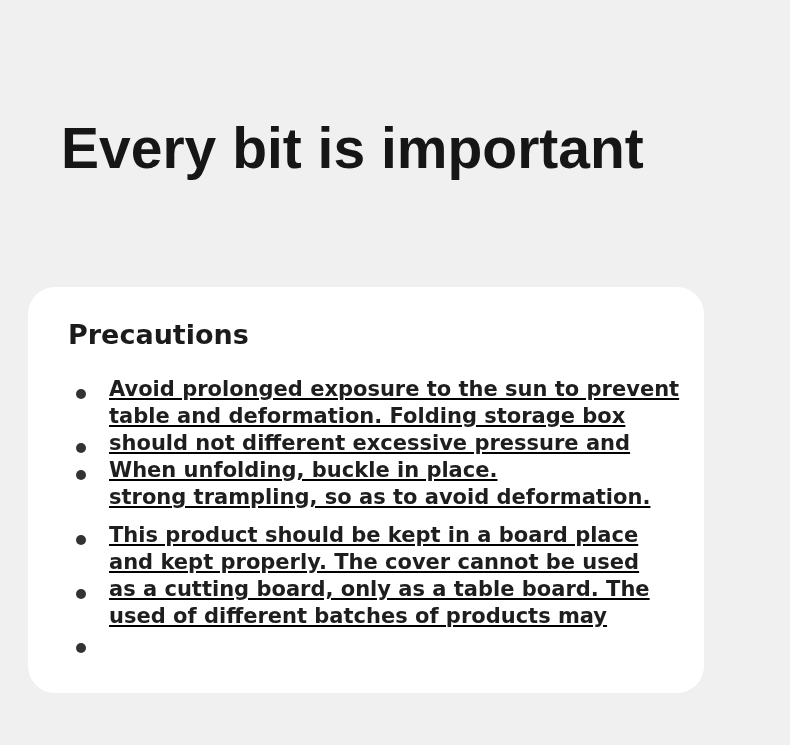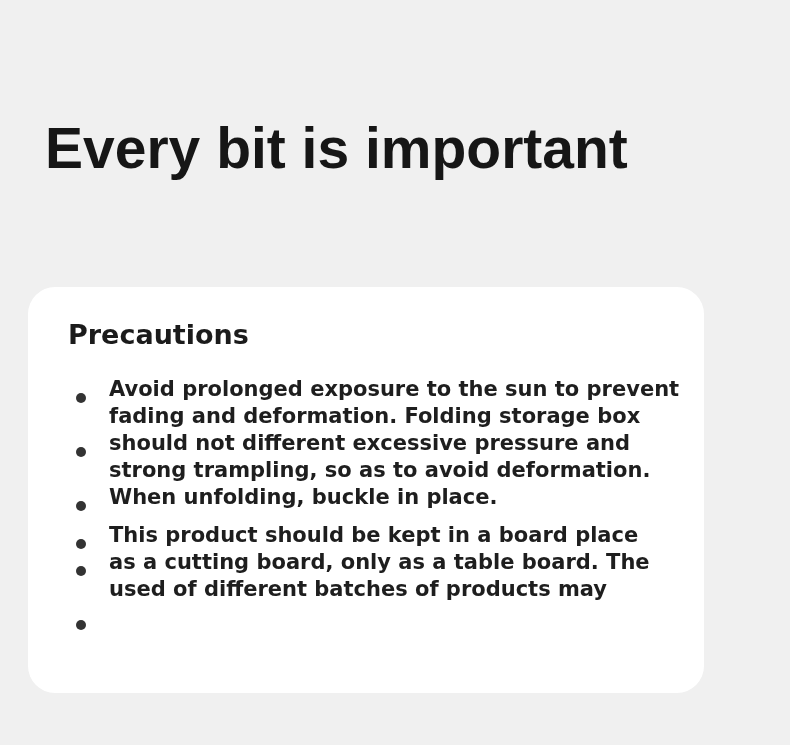--- a/index.html
+++ b/index.html
@@ -5,21 +5,21 @@
   * { margin: 0; padding: 0; box-sizing: border-box; }
   html, body { width: 790px; height: 745px; }
   body {
     position: relative;
     background: #f0f0f0;
     overflow: hidden;
     font-family: "DejaVu Sans", sans-serif;
   }
   .heading {
     position: absolute;
-    left: 45px;
+    left: 61px;
     top: 120px;
     font-family: "Liberation Sans", sans-serif;
     font-weight: 700;
     font-size: 57px;
     line-height: 1;
     letter-spacing: 0;
     color: #161616;
     white-space: nowrap;
   }
   .card {
@@ -43,22 +43,23 @@
     white-space: nowrap;
   }
   .block {
     position: absolute;
     left: 48px;
   }
   .block-0 { top: 89px; }
   .block-1 { top: 235px; }
   .line-row {
     display: flex;
-    align-items: flex-end;
+    align-items: center;
     height: 27px;
+    text-decoration: underline;
   }
   .dot {
     flex: none;
     width: 10px;
     height: 10px;
     border-radius: 50%;
     background: #333333;
     margin-top: 8px;
     margin-right: 23px;
   }
@@ -81,40 +82,44 @@
   <section class="card">
     <h2 class="card-title">Precautions</h2>
 
     <div class="block block-0" id="block-0">
         <div class="line-row">
           <span class="dot"></span>
           <span class="line-text">Avoid prolonged exposure to the sun to prevent</span>
         </div>
         <div class="line-row">
           <span class="dot hidden"></span>
-          <span class="line-text">fading and deformation. Folding storage box</span>
+          <span class="line-text">table and deformation. Folding storage box</span>
         </div>
         <div class="line-row">
           <span class="dot"></span>
           <span class="line-text">should not different excessive pressure and</span>
         </div>
         <div class="line-row">
+          <span class="dot"></span>
+          <span class="line-text">When unfolding, buckle in place.</span>
+        </div>
+        <div class="line-row">
           <span class="dot hidden"></span>
           <span class="line-text">strong trampling, so as to avoid deformation.</span>
-        </div>
-        <div class="line-row">
-          <span class="dot"></span>
-          <span class="line-text">When unfolding, buckle in place.</span>
         </div>
       </div>
 
     <div class="block block-1" id="block-1">
         <div class="line-row">
           <span class="dot"></span>
           <span class="line-text">This product should be kept in a board place</span>
+        </div>
+        <div class="line-row">
+          <span class="dot hidden"></span>
+          <span class="line-text">and kept properly. The cover cannot be used</span>
         </div>
         <div class="line-row">
           <span class="dot"></span>
           <span class="line-text">as a cutting board, only as a table board. The</span>
         </div>
         <div class="line-row">
           <span class="dot hidden"></span>
           <span class="line-text">used of different batches of products may</span>
         </div>
         <div class="line-row">

